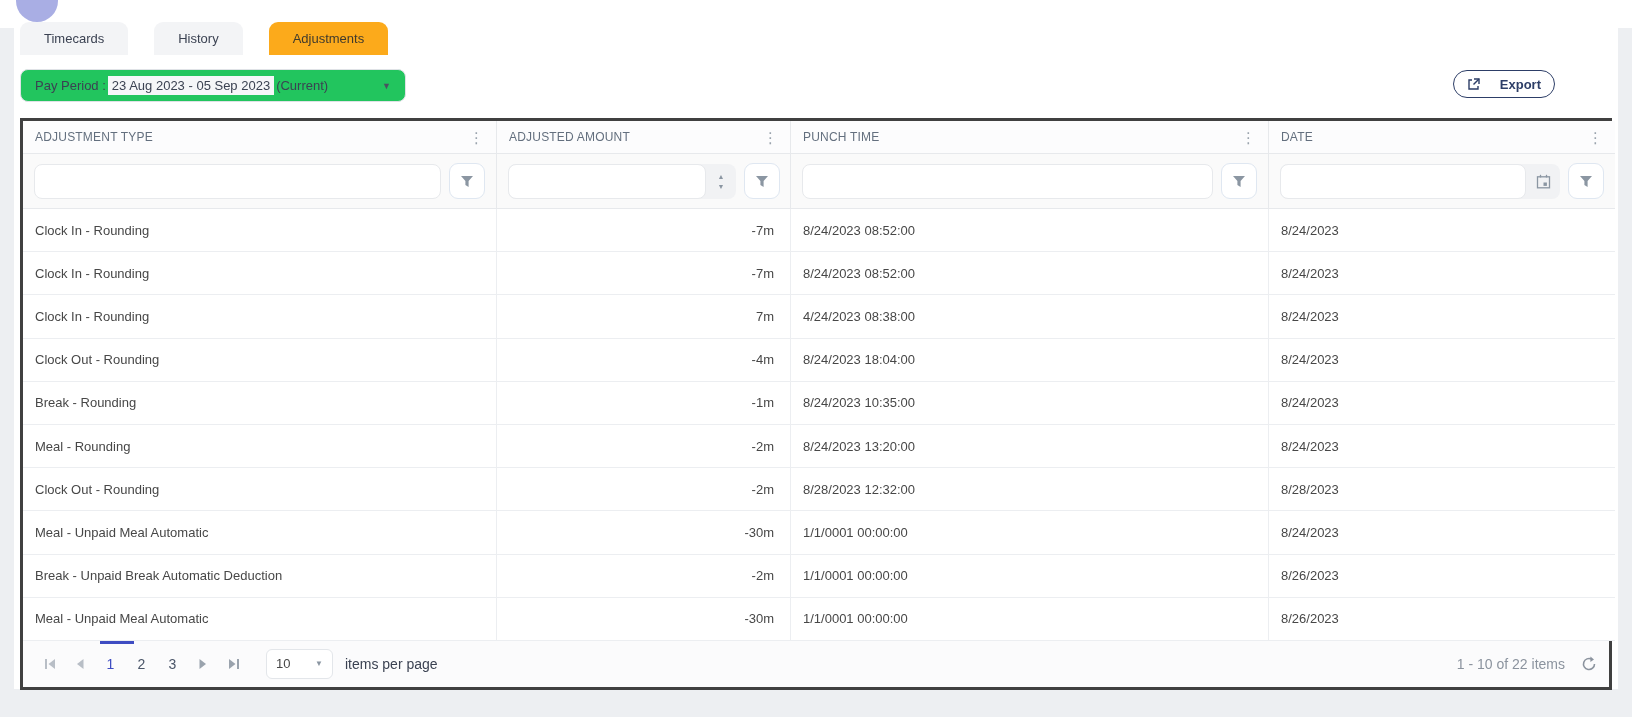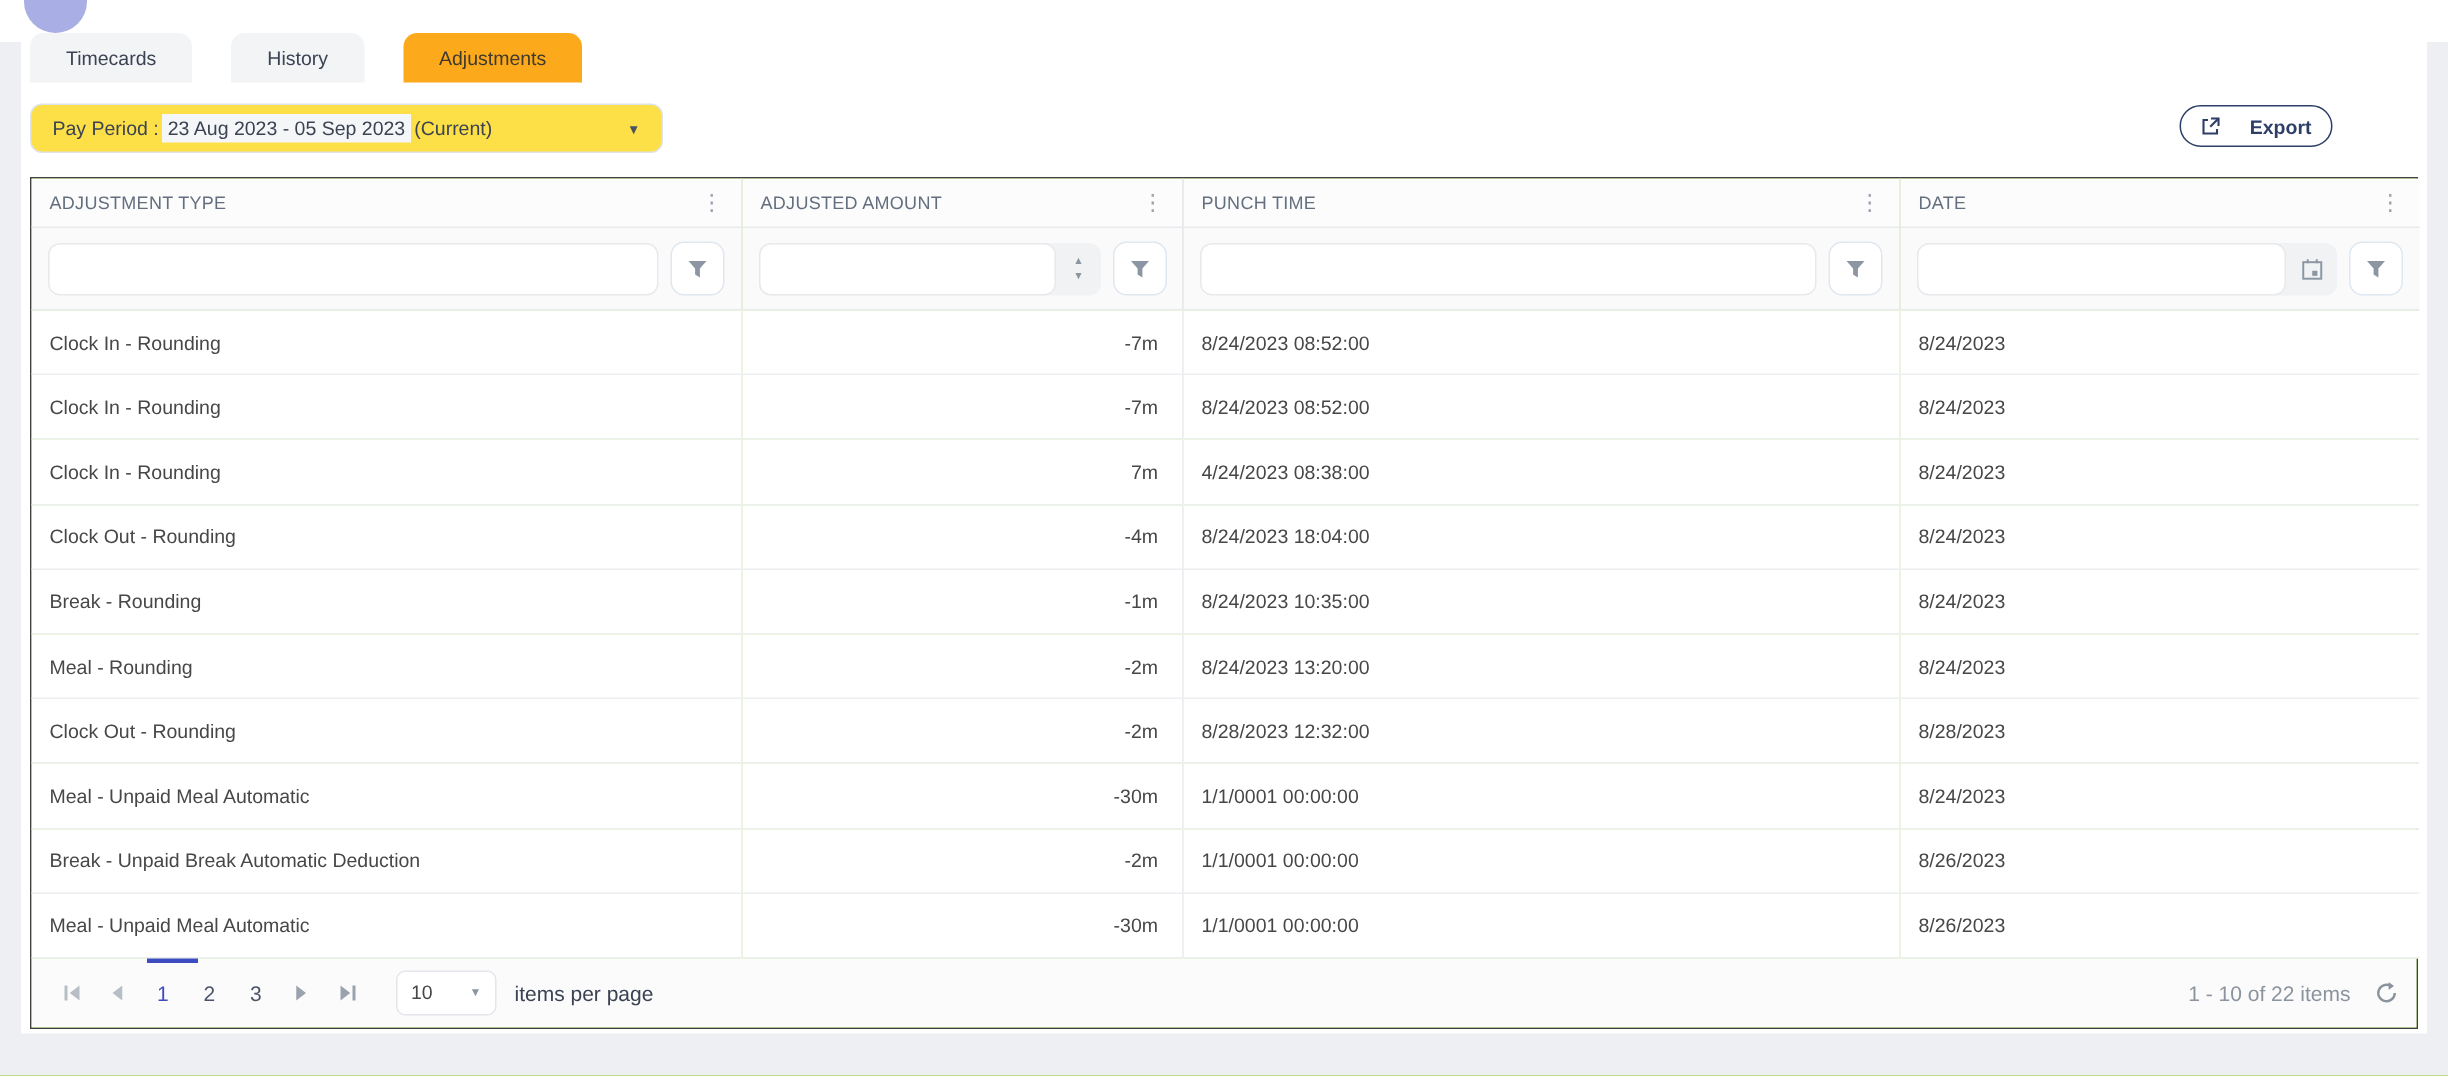--- a/index.html
+++ b/index.html
@@ -19,35 +19,35 @@
   .tabs { position:absolute; left:20px; top:22px; display:flex; gap:26px; z-index:3; }
   .tab {
     height:33px; padding:0 24px; display:flex; align-items:center; justify-content:center;
     background:#f3f4f6; border-radius:9px 9px 0 0; font-size:13px; color:#3b4252; cursor:pointer;
   }
   .tab.active { background:var(--accent-orange); color:#3f3a2d; }
 
   
   .toolbar { position:absolute; left:20px; top:69px; width:1592px; height:33px; }
   .payperiod {
-    position:absolute; left:0; top:0; width:422px; height:33px; background:#fde047;
+    position:absolute; left:0; top:0; width:386px; height:33px; background:#22c55e;
     border:1px solid #dfe2e6; border-radius:8px; display:flex; align-items:center;
     padding:0 14px; font-size:13px; color:#3b4252; cursor:pointer;
   }
   .payperiod .pp-value { background:#f5f6f8; padding:2px 4px; margin:0 2px; }
   .payperiod .pp-caret { margin-left:auto; font-size:9px; color:#4a5261; }
   .export-btn {
     position:absolute; right:57px; top:1px; height:28px; padding:0 13px;
     border:1px solid var(--export-navy); border-radius:14px; background:#fff;
     display:flex; align-items:center; gap:20px; font-size:13px; color:var(--export-navy);
     font-weight:bold; cursor:pointer;
   }
 
   
-  .grid { position:absolute; left:20px; top:118px; width:1592px; border:1px solid #404040; background:#84cc16; }
+  .grid { position:absolute; left:20px; top:118px; width:1592px; border:3px solid #404040; background:#0f172a; }
   .grid-row { display:grid; grid-template-columns:474px 294px 478px 346px; }
   .hcell {
     height:33px; background:#fcfcfd; border-bottom:1px solid #e7e9ec; border-right:1px solid #e7e9ec;
     display:flex; align-items:center; padding:0 12px; font-size:12px; color:#636f7e; letter-spacing:.2px;
   }
   .hcell:last-child, .fcell:last-child, .cell:last-child { border-right:none; }
   .hcell .dots { margin-left:auto; color:#9aa3ad; font-size:15px; line-height:1; cursor:pointer; letter-spacing:0; }
   .fcell {
     height:55px; background:#fafafa; border-bottom:1px solid #e7e9ec; border-right:1px solid #e7e9ec;
     display:flex; align-items:center; padding:0 11px; gap:8px;

